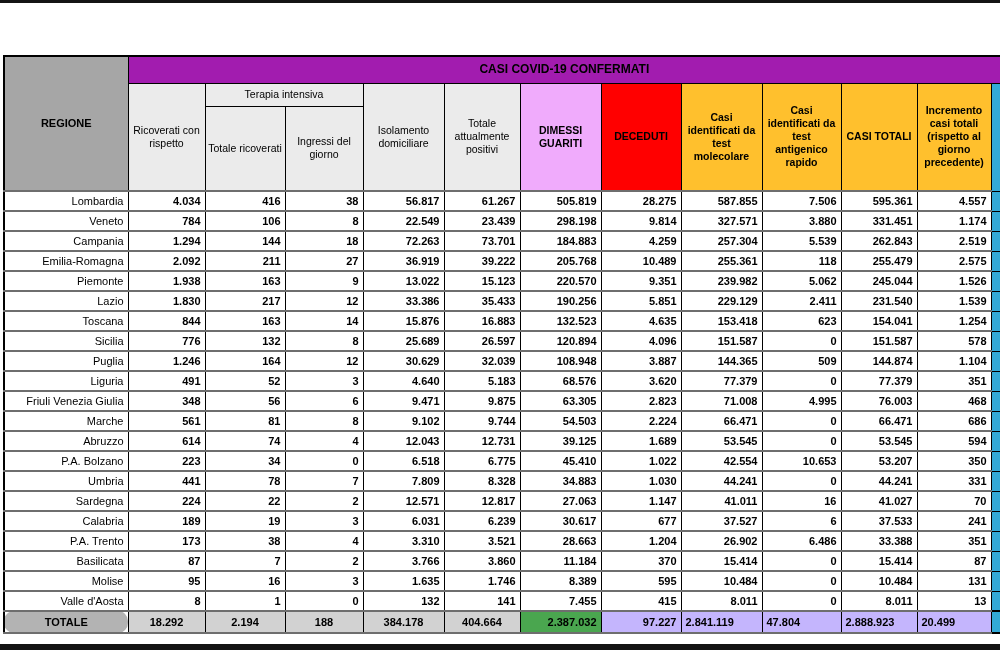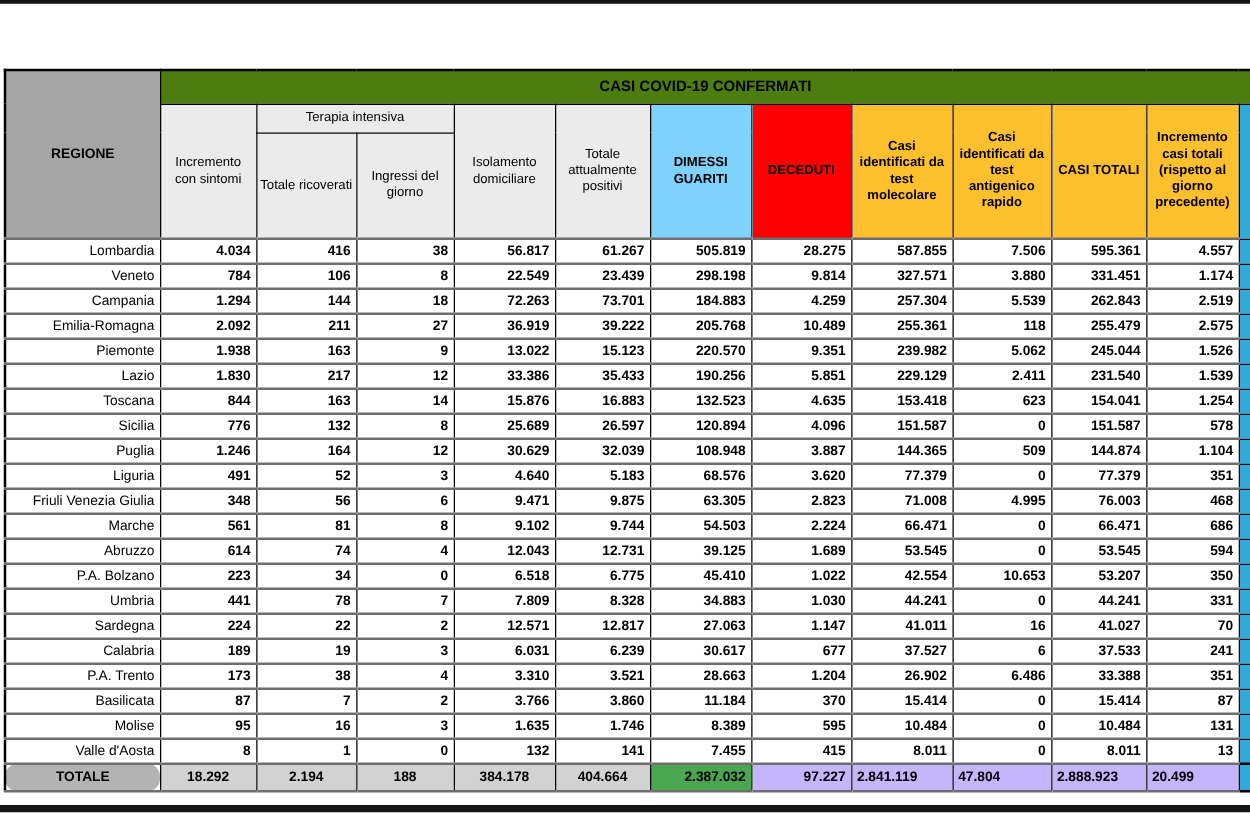--- a/index.html
+++ b/index.html
@@ -14,24 +14,24 @@
     border-collapse:collapse;table-layout:fixed;
     border:2px solid #000;
   }
   td,th{overflow:hidden;white-space:normal;word-wrap:break-word;}
   
   th{
     border:1px solid #000;
     font-size:10.5px;font-weight:bold;color:#000;
     text-align:center;vertical-align:middle;padding:1px 2px;line-height:1.25;
   }
-  .band{background:#4d7c0f;font-size:12px;}
+  .band{background:#a21caf;font-size:12px;}
   .regionhead{background:#a6a6a6;font-size:11px;}
   .subhead{background:#ebebeb;font-weight:normal;}
-  .green{background:#7dd3fc;}
+  .green{background:#f0abfc;}
   .red{background:#ff0000;}
   .orange{background:#ffc02d;}
   .bluecol{background:#33a9d6;border:1px solid #000;border-right:none;padding:0;}
   
   td{
     border-left:1px solid #000;border-right:1px solid #000;
     border-top:2px solid #6e6e6e;border-bottom:2px solid #6e6e6e;
     font-size:11px;color:#000;height:18px;padding:0 4px;
     vertical-align:middle;background:#ffffff;
   }
@@ -67,21 +67,21 @@
       <col style="width:76px">
       <col style="width:74px">
     <col style="width:10px">
   </colgroup>
   <thead>
     <tr style="height:27px">
       <th class="regionhead" rowspan="3">REGIONE</th>
       <th class="band" colspan="12">CASI COVID-19 CONFERMATI</th>
     </tr>
     <tr style="height:23px">
-      <th class="subhead" rowspan="2">Incremento con sintomi</th>
+      <th class="subhead" rowspan="2">Ricoverati con rispetto</th>
       <th class="subhead" colspan="2">Terapia intensiva</th>
       <th class="subhead" rowspan="2">Isolamento domiciliare</th>
       <th class="subhead" rowspan="2">Totale attualmente positivi</th>
       <th class="green" rowspan="2">DIMESSI GUARITI</th>
       <th class="red" rowspan="2">DECEDUTI</th>
       <th class="orange" rowspan="2">Casi identificati da test molecolare</th>
       <th class="orange" rowspan="2">Casi identificati da test antigenico rapido</th>
       <th class="orange" rowspan="2">CASI TOTALI</th>
       <th class="orange" rowspan="2">Incremento casi totali (rispetto al giorno precedente)</th>
       <th class="bluecol" rowspan="2"></th>

